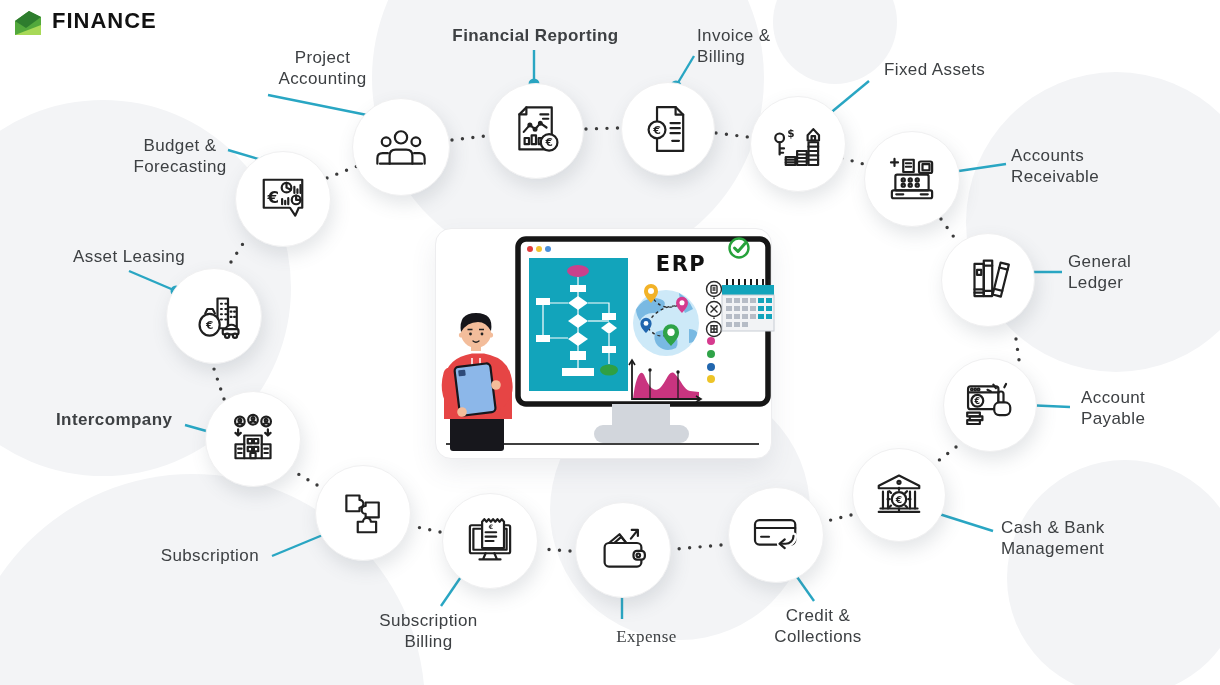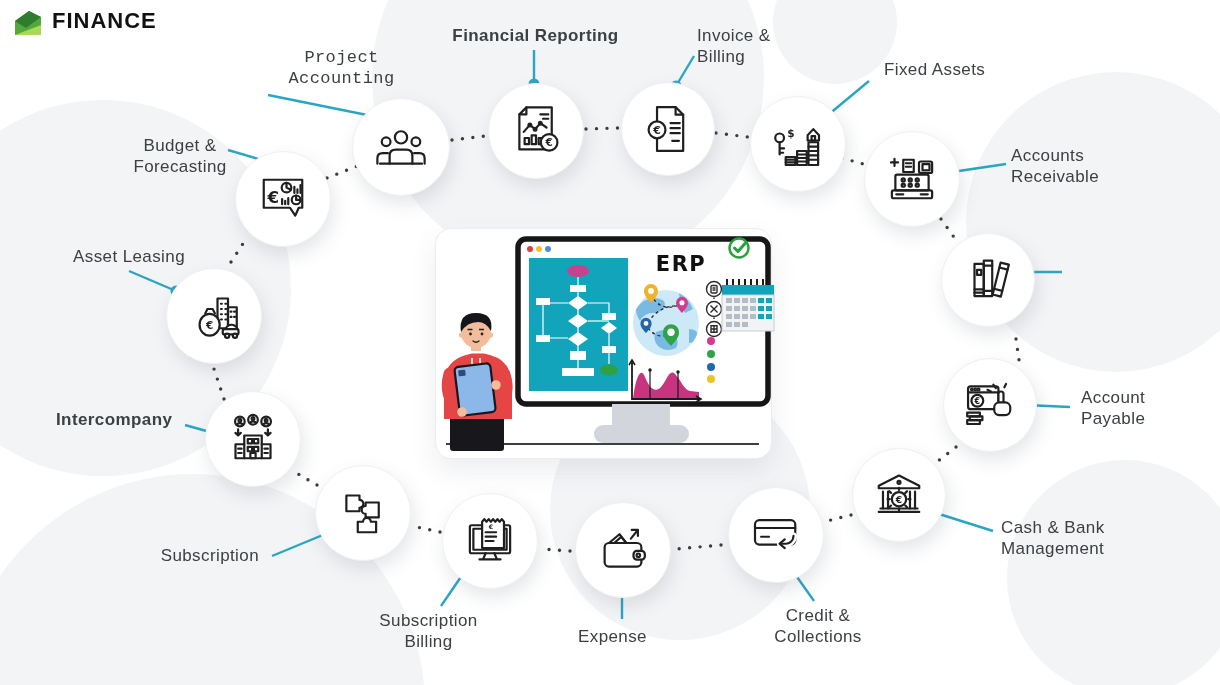--- a/index.html
+++ b/index.html
@@ -90,35 +90,37 @@
 
   <div id="logo">
     <svg width="32" height="32" viewBox="0 0 32 32">
       <polygon points="3,13 17,3 29,9 29,27 3,27" fill="#52a83c"></polygon>
       <polygon points="3,13 17,3 29,9 14,20" fill="#2e7d2e"></polygon>
       <polygon points="3,27 29,17 29,27" fill="#a8d957"></polygon>
     </svg>
     <span id="logo-text">FINANCE</span>
   </div>
 
-  <div class="nlabel ac" style="left:254px;top:47px;width:175px;font-family:Liberation Mono, monospace;">Project
+  <div class="nlabel ac" style="left:235px;top:47px;width:175px;">Project
 Accounting</div>
   <div class="nlabel ac" style="left:438px;top:25px;width:195px;font-weight:bold;">Financial Reporting</div>
   <div class="nlabel al" style="left:697px;top:25px;width:110px;">Invoice &amp;
 Billing</div>
   <div class="nlabel al" style="left:884px;top:59px;width:125px;">Fixed Assets</div>
   <div class="nlabel al" style="left:1011px;top:145px;width:130px;">Accounts
 Receivable</div>
+  <div class="nlabel al" style="left:1068px;top:251px;width:110px;">General
+Ledger</div>
   <div class="nlabel al" style="left:1081px;top:387px;width:110px;">Account
 Payable</div>
   <div class="nlabel al" style="left:1001px;top:517px;width:140px;">Cash &amp; Bank
 Management</div>
   <div class="nlabel ac" style="left:753px;top:605px;width:130px;">Credit &amp;
 Collections</div>
-  <div class="nlabel ac" style="left:560px;top:626px;width:105px;">Expense</div>
+  <div class="nlabel ac" style="left:594px;top:626px;width:105px;font-family:Liberation Serif, serif;">Expense</div>
   <div class="nlabel ac" style="left:361px;top:610px;width:135px;">Subscription
 Billing</div>
   <div class="nlabel ar" style="left:138px;top:545px;width:121px;">Subscription</div>
   <div class="nlabel al" style="left:56px;top:409px;width:125px;font-weight:bold;">Intercompany</div>
   <div class="nlabel al" style="left:73px;top:246px;width:125px;">Asset Leasing</div>
   <div class="nlabel ac" style="left:116px;top:135px;width:128px;">Budget &amp;
 Forecasting</div>
 
   <div class="node" style="left:352px;top:98px;width:96px;height:96px;">
     <svg class="nicon" width="56" height="56" viewBox="0 0 64 64">

